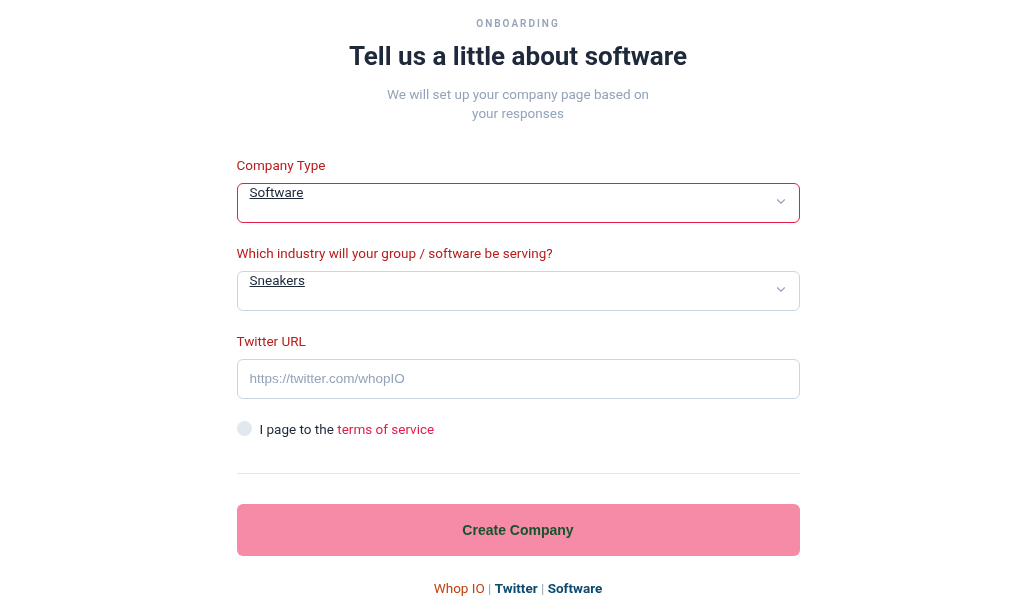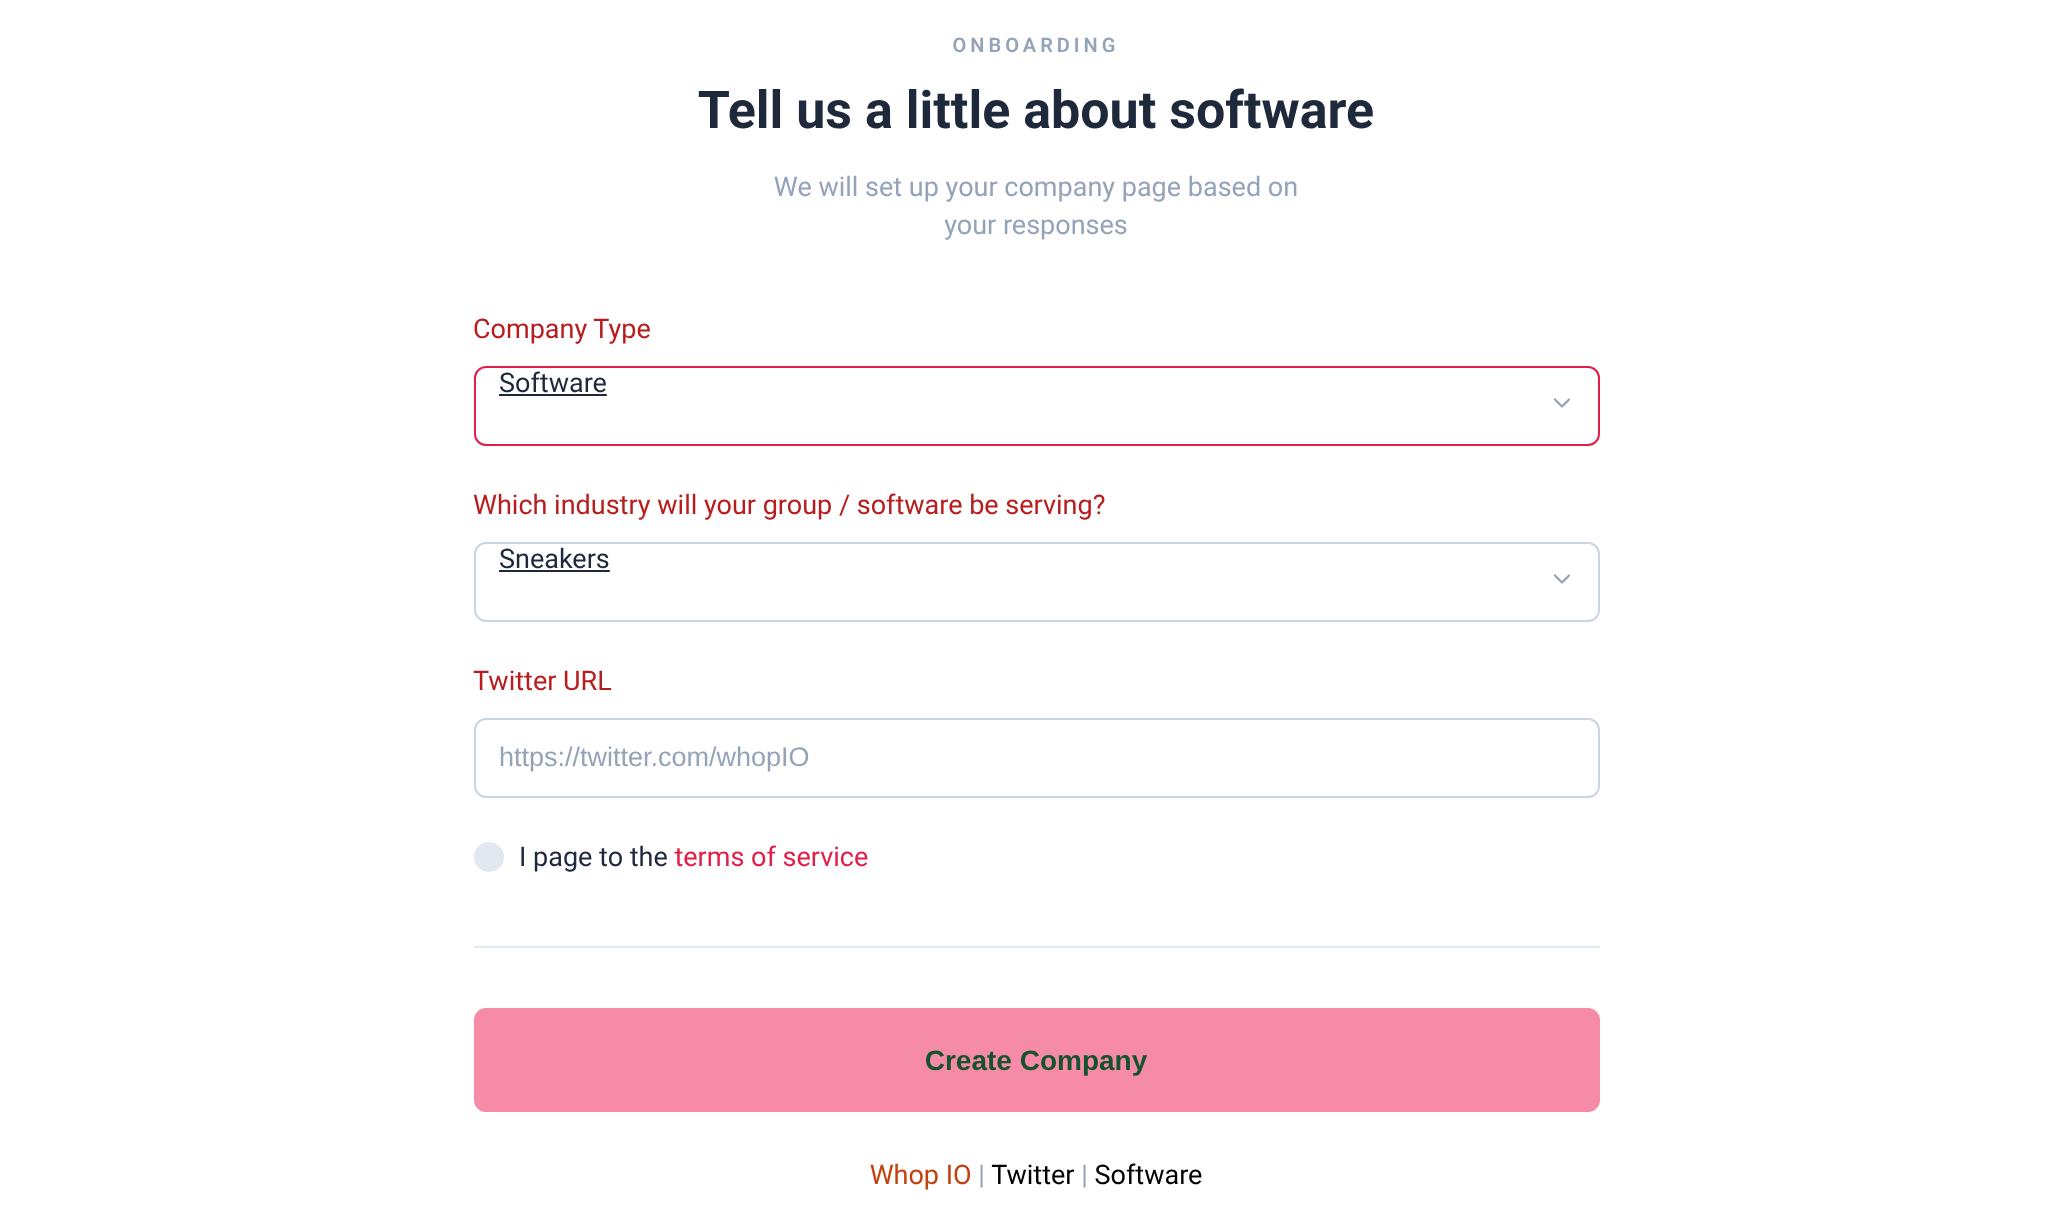--- a/index.html
+++ b/index.html
@@ -138,21 +138,21 @@
       margin-top: 24px;
       text-align: center;
       font-size: 13.5px;
       color: #94a3b8;
     }
     .footer-links a {
       text-decoration: none;
     }
     .footer-brand { color: #c2410c; }
     .footer-pipe { color: #94a3b8; }
-    .footer-link-pink { color: #000000; cursor: pointer; }
+    .footer-link-pink { color: #0c4a6e; cursor: pointer; font-weight: bold; }
   </style>
 </head>
 <body>
 
 <div class="eyebrow">ONBOARDING</div>
 <h1 class="title">Tell us a little about software</h1>
 <p class="subtitle">We will set up your company page based on your responses</p>
 
 <div class="form-container">
 

